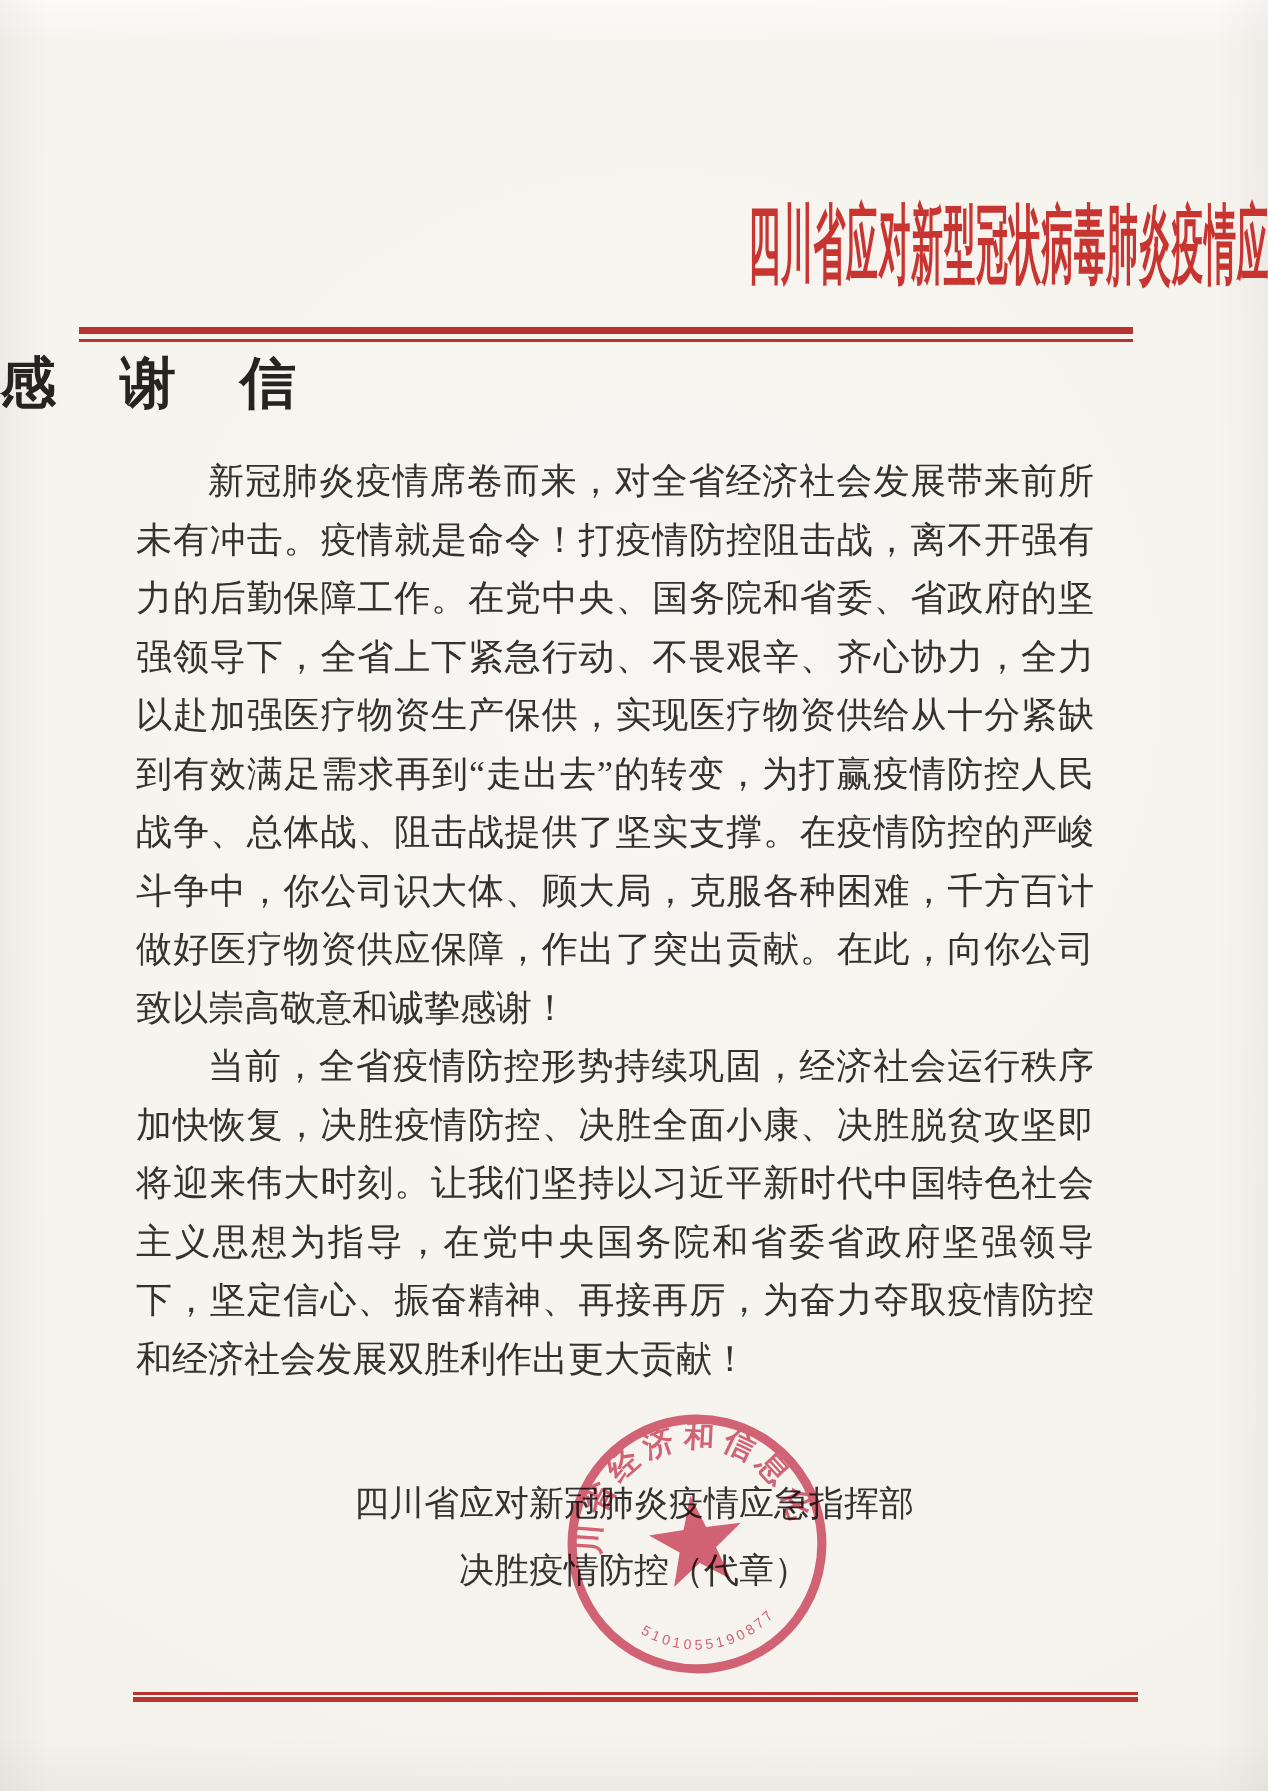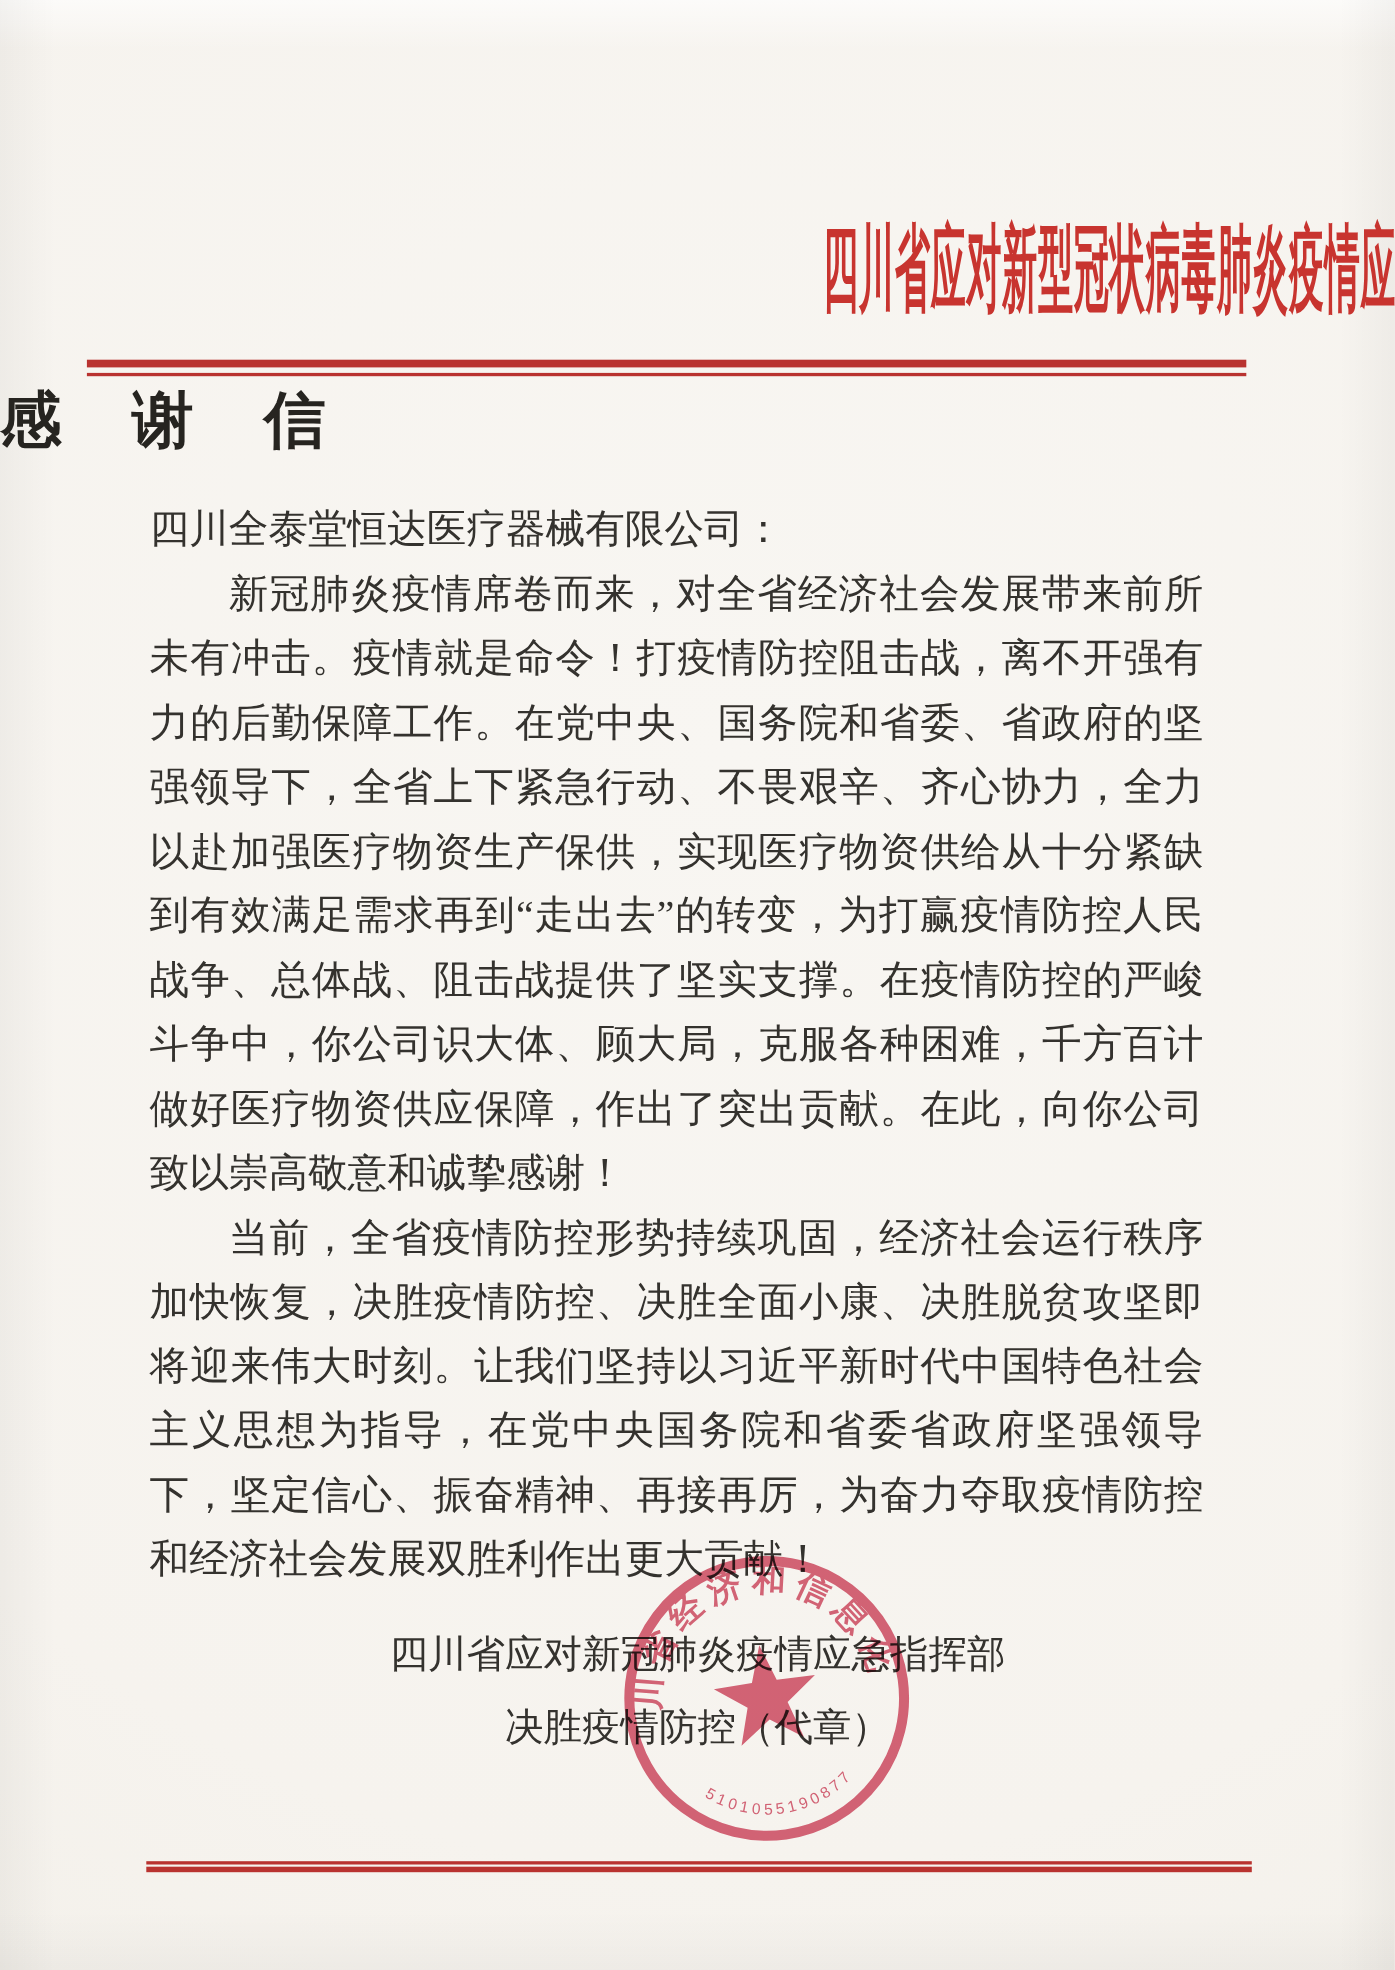--- a/index.html
+++ b/index.html
@@ -76,21 +76,20 @@
   <div class="rules rules-header">
     <div class="bar bar-thick"></div>
     <div class="bar bar-thin"></div>
   </div>
 
   <h1 class="letter-title">
     <span>感谢信</span>
   </h1>
 
   <div class="letter-body">
-    <p class="salutation">四川全泰堂恒达医疗器械有限公司：</p>
     <p class="para">新冠肺炎疫情席卷而来，对全省经济社会发展带来前所未有冲击。疫情就是命令！打疫情防控阻击战，离不开强有力的后勤保障工作。在党中央、国务院和省委、省政府的坚强领导下，全省上下紧急行动、不畏艰辛、齐心协力，全力以赴加强医疗物资生产保供，实现医疗物资供给从十分紧缺到有效满足需求再到“走出去”的转变，为打赢疫情防控人民战争、总体战、阻击战提供了坚实支撑。在疫情防控的严峻斗争中，你公司识大体、顾大局，克服各种困难，千方百计做好医疗物资供应保障，作出了突出贡献。在此，向你公司致以崇高敬意和诚挚感谢！</p>
     <p class="para">当前，全省疫情防控形势持续巩固，经济社会运行秩序加快恢复，决胜疫情防控、决胜全面小康、决胜脱贫攻坚即将迎来伟大时刻。让我们坚持以习近平新时代中国特色社会主义思想为指导，在党中央国务院和省委省政府坚强领导下，坚定信心、振奋精神、再接再厉，为奋力夺取疫情防控和经济社会发展双胜利作出更大贡献！</p>
   </div>
 
   <div class="signature">
     <div class="sig-line">四川省应对新冠肺炎疫情应急指挥部</div>
     <div class="sig-line">决胜疫情防控（代章）</div>
   </div>
 
   <svg class="seal" viewBox="0 0 264 264" xmlns="http://www.w3.org/2000/svg" aria-hidden="true">

